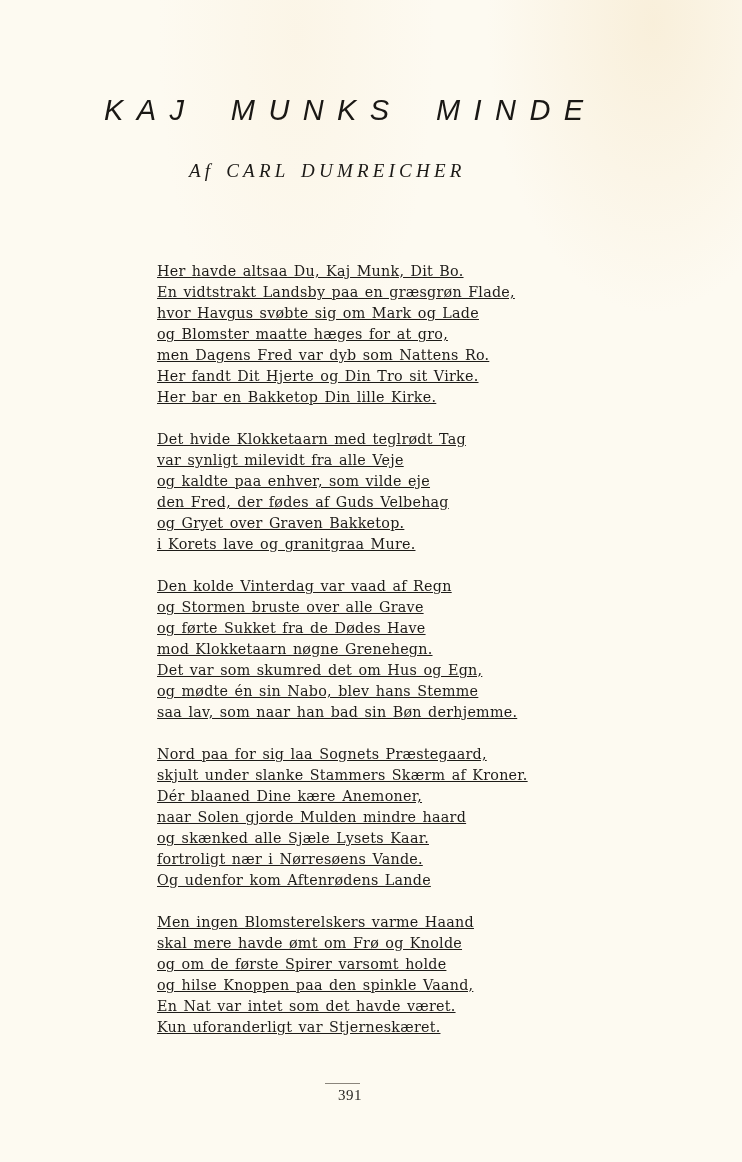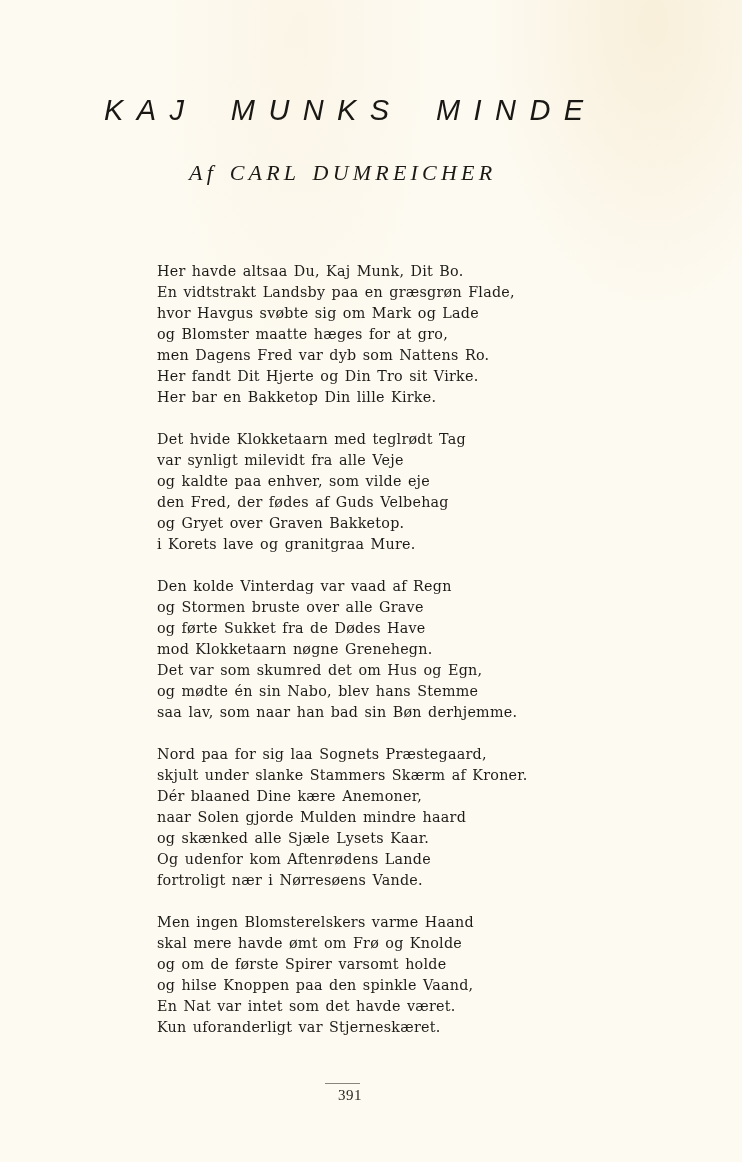--- a/index.html
+++ b/index.html
@@ -40,21 +40,21 @@
       color: #1a1815;
     }
     .author {
       position: absolute;
       left: 189px;
       top: 160px;
       margin: 0;
       font-family: "Liberation Serif", "DejaVu Serif", serif;
       font-style: italic;
       font-weight: normal;
-      font-size: 22px;
+      font-size: 19px;
       letter-spacing: 4.2px;
       word-spacing: 3px;
       white-space: nowrap;
       color: #1c1a17;
     }
     .poem {
       position: absolute;
       left: 157px;
       top: 261px;
       margin: 0;
@@ -62,20 +62,21 @@
       font-family: "DejaVu Serif", "Liberation Serif", serif;
       font-size: 14.3px;
       line-height: 21px;
       letter-spacing: 0.25px;
       word-spacing: 1.5px;
       color: #1e1c19;
     }
     .stanza {
       margin: 0 0 21px 0;
       padding: 0;
+      text-decoration: underline;
     }
     .stanza:last-child {
       margin-bottom: 0;
     }
     .line {
       display: block;
       white-space: nowrap;
       height: 21px;
     }
     .folio-rule {
@@ -137,22 +138,22 @@
       <span class="line">og mødte én sin Nabo, blev hans Stemme</span>
       <span class="line">saa lav, som naar han bad sin Bøn derhjemme.</span>
     </div>
 
     <div class="stanza">
       <span class="line">Nord paa for sig laa Sognets Præstegaard,</span>
       <span class="line">skjult under slanke Stammers Skærm af Kroner.</span>
       <span class="line">Dér blaaned Dine kære Anemoner,</span>
       <span class="line">naar Solen gjorde Mulden mindre haard</span>
       <span class="line">og skænked alle Sjæle Lysets Kaar.</span>
+      <span class="line">fortroligt nær i Nørresøens Vande.</span>
       <span class="line">Og udenfor kom Aftenrødens Lande</span>
-      <span class="line">fortroligt nær i Nørresøens Vande.</span>
     </div>
 
     <div class="stanza">
       <span class="line">Men ingen Blomsterelskers varme Haand</span>
       <span class="line">skal mere havde ømt om Frø og Knolde</span>
       <span class="line">og om de første Spirer varsomt holde</span>
       <span class="line">og hilse Knoppen paa den spinkle Vaand,</span>
       <span class="line">En Nat var intet som det havde været.</span>
       <span class="line">Kun uforanderligt var Stjerneskæret.</span>
     </div>

